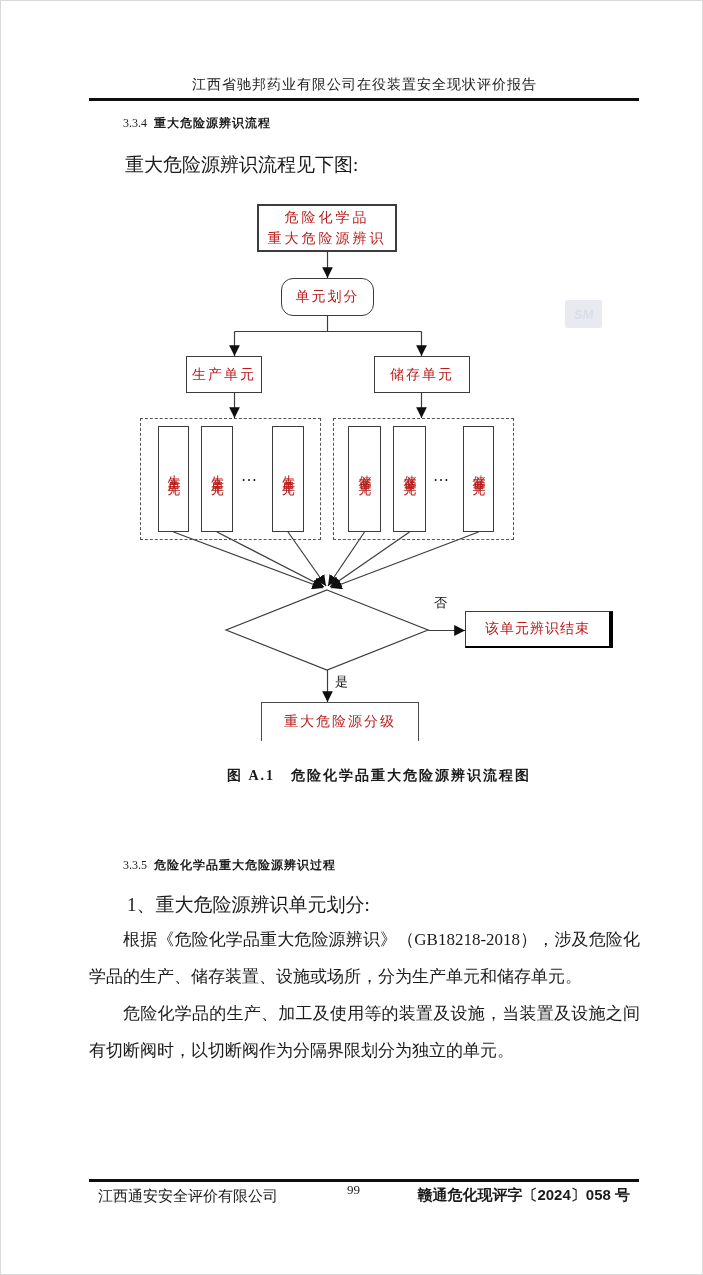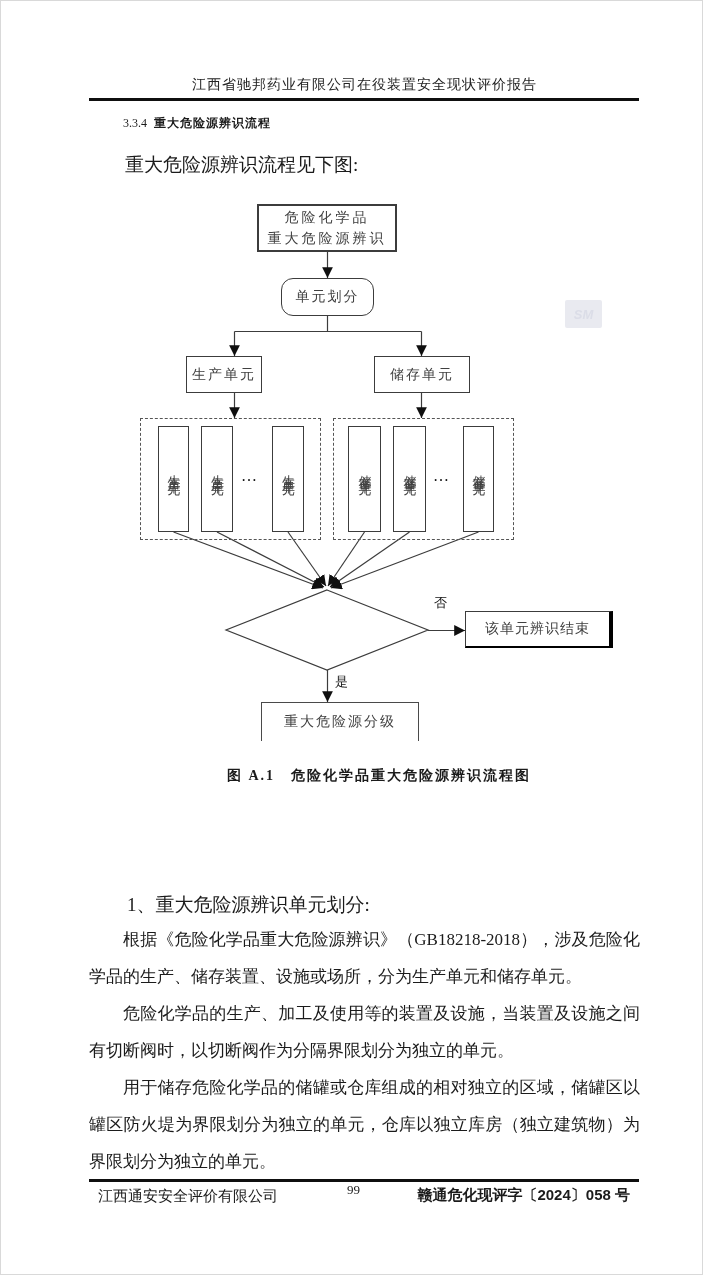--- a/index.html
+++ b/index.html
@@ -23,21 +23,21 @@
   .h-zh{font-family:"Liberation Sans",sans-serif;font-weight:bold;margin-left:7px;letter-spacing:1px;}
   .h334{top:114px;}
   .h335{top:856px;}
   .intro{top:151px;left:124px;font-size:19px;}
   .item1{top:891px;left:126px;font-size:19px;}
   .bodytext{top:920px;left:88px;width:551px;font-size:17px;line-height:37px;text-align:justify;}
   .bodytext p{margin:0;text-indent:2em;}
   
   svg.fc-lines{top:0;left:0;z-index:1;}
   .fc-box{position:absolute;z-index:2;background:#fff;border:1px solid #3c3c3c;box-sizing:border-box;
-    display:flex;align-items:center;justify-content:center;font-size:14px;color:#404040;letter-spacing:2px;}
+    display:flex;align-items:center;justify-content:center;font-size:14px;color:#b91c1c;letter-spacing:2px;}
   .fc-start{left:256px;top:203px;width:140px;height:48px;border-width:2px;flex-direction:column;letter-spacing:3px;}
   .fc-start .l{line-height:21px;}
   .fc-unit{left:280px;top:277px;width:93px;height:38px;border-radius:12px;}
   .fc-prod{left:185px;top:355px;width:76px;height:37px;}
   .fc-store{left:373px;top:355px;width:96px;height:37px;}
   .fc-dashed{position:absolute;z-index:2;border:1px dashed #555;box-sizing:border-box;background:transparent;}
   .fc-dl{left:139px;top:417px;width:181px;height:122px;}
   .fc-dr{left:332px;top:417px;width:181px;height:122px;}
   .fc-sub{top:425px;height:106px;letter-spacing:3px;font-size:13px;
     writing-mode:vertical-rl;text-orientation:upright;padding:4px 0;}
@@ -116,26 +116,28 @@
 
   <div class="abs fc-label fc-no">否</div>
   <div class="fc-box fc-end">该单元辨识结束</div>
   <div class="abs fc-label fc-yes">是</div>
   <div class="fc-box fc-grade">重大危险源分级</div>
 
   <div class="abs fc-caption">图 A.1　危险化学品重大危险源辨识流程图</div>
 
   <div class="abs watermark">SM</div>
 
+  <div class="abs h-sec h335">
+    <span class="h-num">3.3.5</span><span class="h-zh">危险化学品重大危险源辨识过程</span>
+  </div>
   <div class="abs item1">1、重大危险源辨识单元划分:</div>
 
   <div class="abs bodytext">
     <p>根据《危险化学品重大危险源辨识》（GB18218-2018），涉及危险化学品的生产、储存装置、设施或场所，分为生产单元和储存单元。</p>
     <p>危险化学品的生产、加工及使用等的装置及设施，当装置及设施之间有切断阀时，以切断阀作为分隔界限划分为独立的单元。</p>
-    <p>用于储存危险化学品的储罐或仓库组成的相对独立的区域，储罐区以罐区防火堤为界限划分为独立的单元，仓库以独立库房（独立建筑物）为界限划分为独立的单元。</p>
   </div>
 
   <div class="abs rule frule"></div>
   <div class="abs footer-company">江西通安安全评价有限公司</div>
   <div class="abs footer-page">99</div>
   <div class="abs footer-doc">赣通危化现评字〔2024〕058 号</div>
 
 </div>
 
 </body></html>

